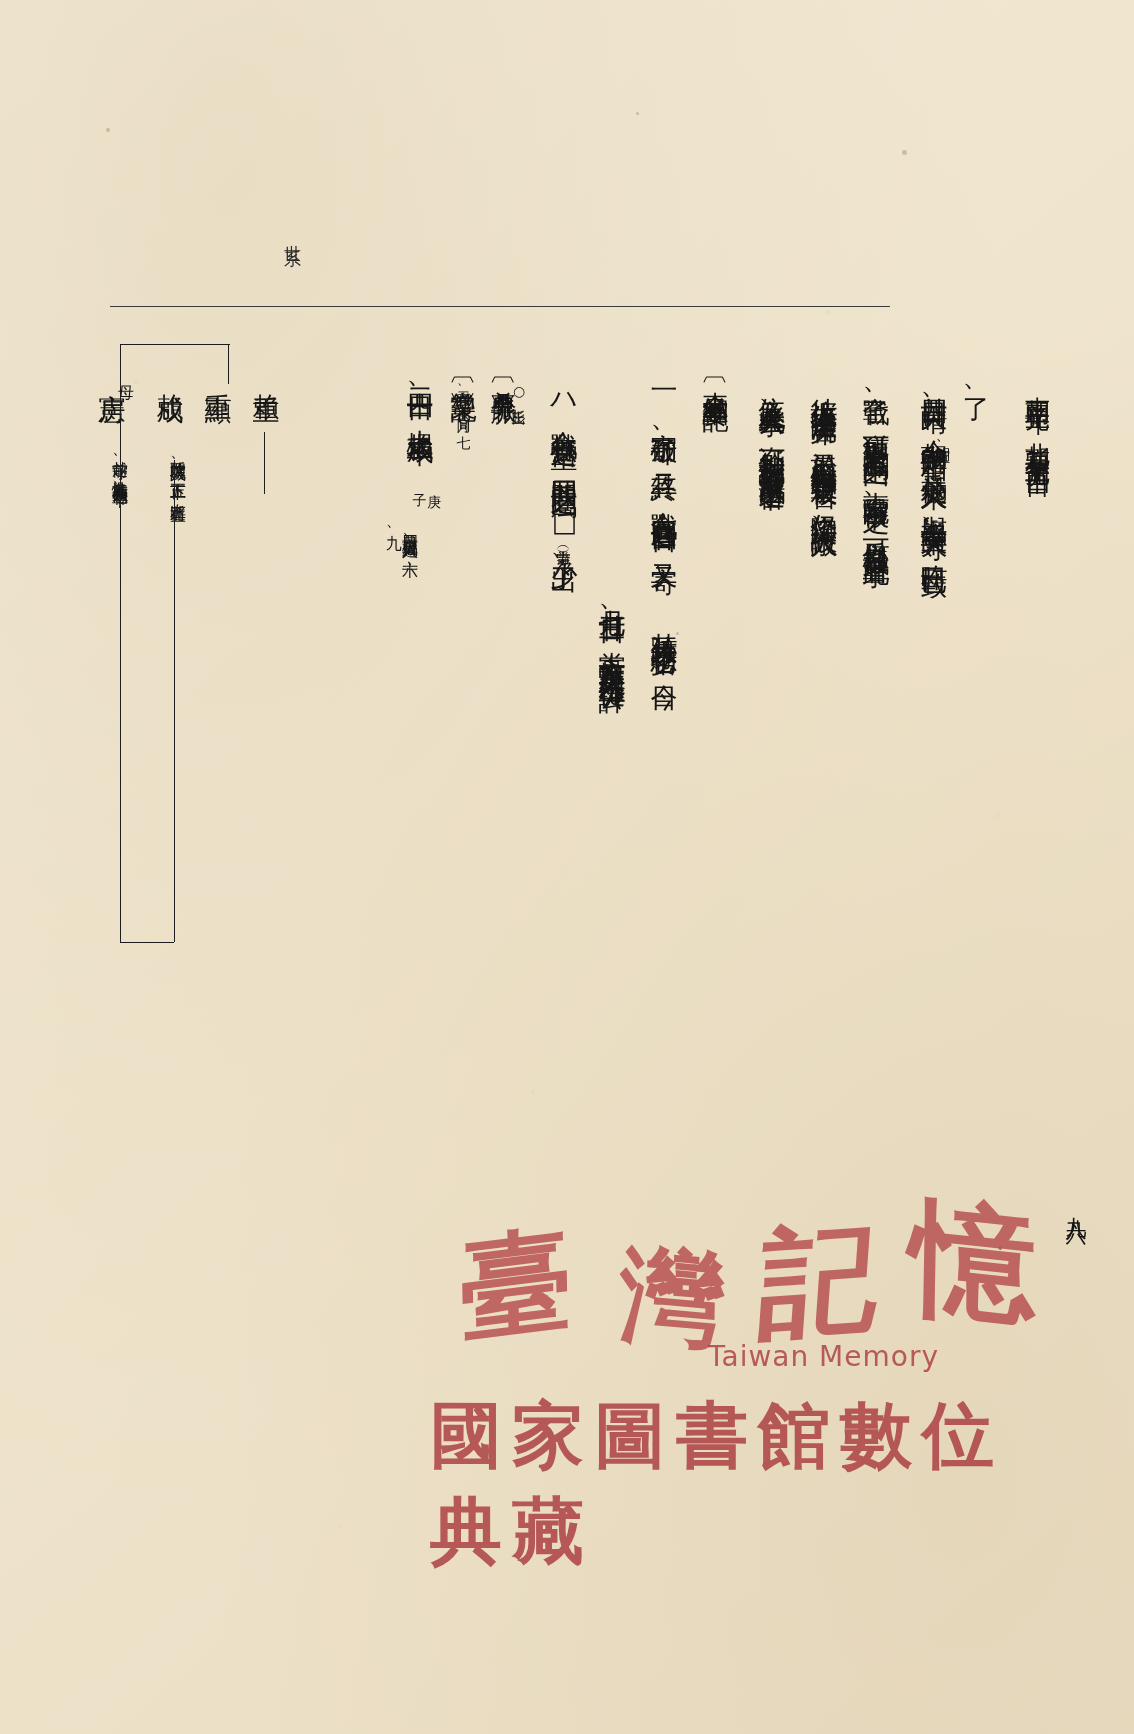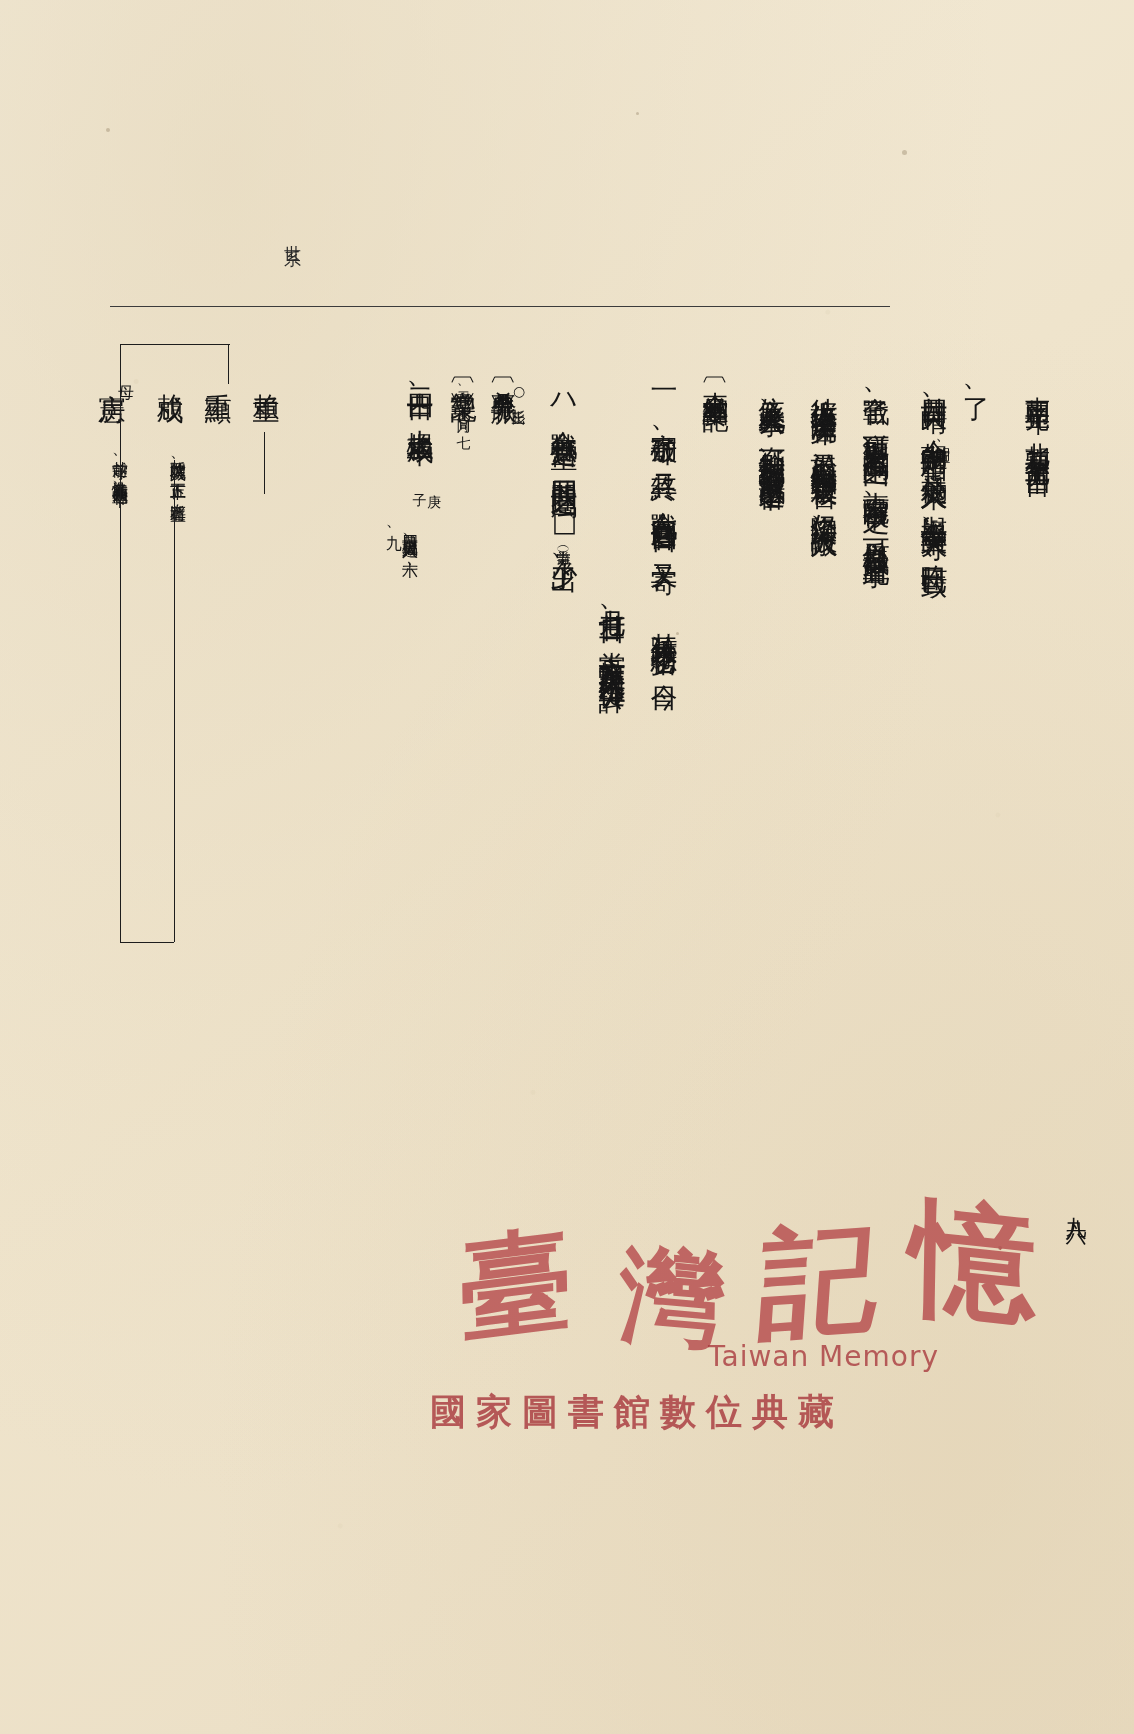--- a/index.html
+++ b/index.html
@@ -126,26 +126,25 @@
     font-size: 28px;
     letter-spacing: 1px;
     color: #a8373c;
     opacity: 0.78;
     font-family: "DejaVu Sans", sans-serif;
   }
   .tm-cjk {
     position: absolute;
     left: -10px;
     top: 228px;
-    font-size: 36px;
+    font-size: 72px;
     letter-spacing: 10px;
     color: #a8373c;
     opacity: 0.80;
     font-weight: bold;
-    text-align: right;
   }
   .speck {
     position: absolute;
     border-radius: 50%;
     background: rgba(120,100,70,0.30);
   }
 </style>
 </head>
 <body>
 

